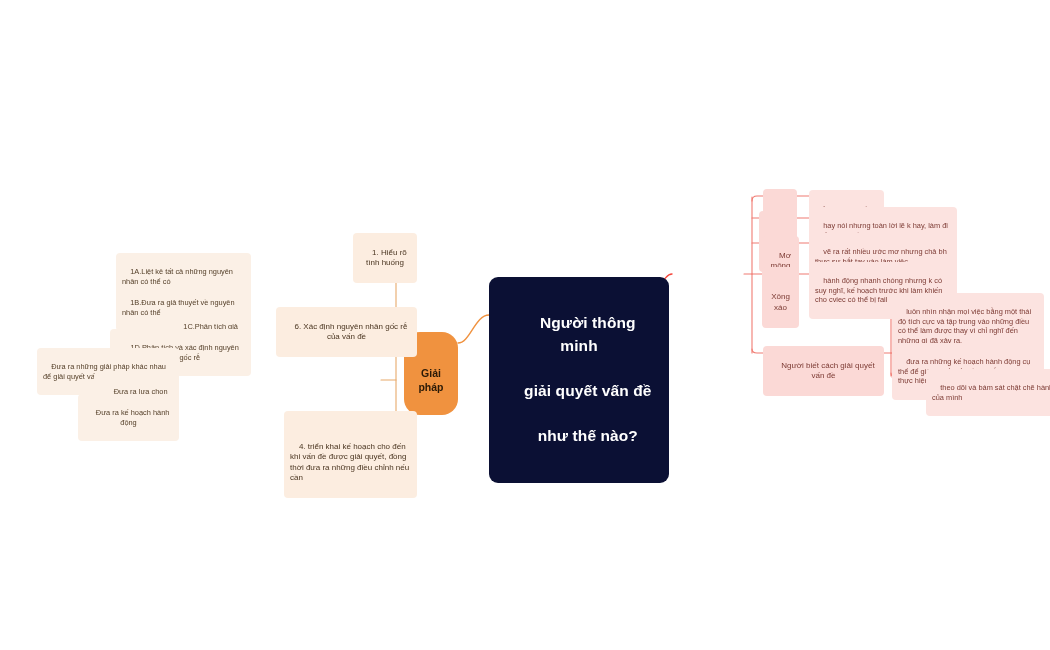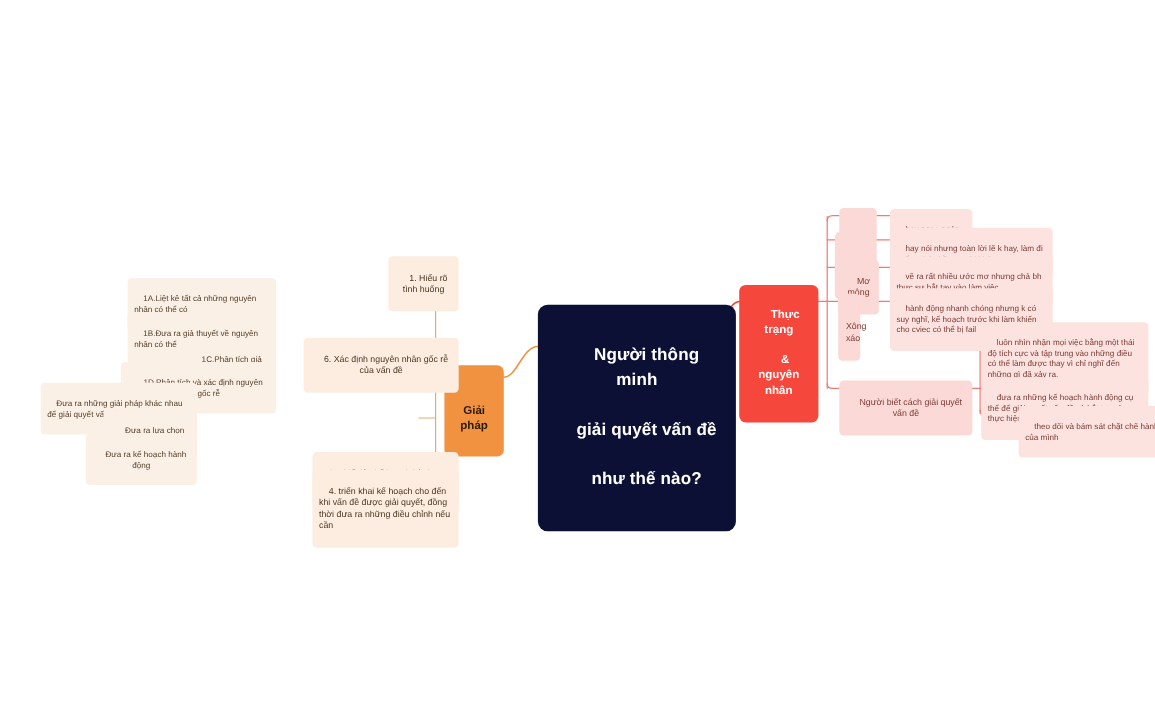--- a/index.html
+++ b/index.html
@@ -51,21 +51,21 @@
   }
 
   
   .br-main-orange {
     background: #F0923F;
     color: #2b1a07;
     font-size: 10.5px;
     font-weight: 700;
     text-align: center;
     padding: 7px 12px;
-    border-radius: 6px;
+    border-radius: 16px;
   }
   .n-orange-1 {
     background: #FCEDE0;
     color: #4a3520;
     font-size: 8px;
     padding: 4px 6px;
     border-radius: 4px;
     margin-left: 36px;
   }
   .n-orange-2 {
@@ -215,38 +215,34 @@
   </div>
 
   <div class="node n-orange-2" style="left:66px; top:373px; width:85px; text-align:center;">
     <span>Đưa ra lựa chọn ưu tiên</span>
   </div>
 
   <div class="node n-orange-2" style="left:50px; top:394px; width:101px; text-align:center;">
     <span>Đưa ra kế hoạch hành động</span>
   </div>
 
-  <div class="node br-main-red" style="left:672px; top:259px; width:72px;">
-    <span>Thực trạng</span><br>
-    <span>&amp; nguyên nhân</span>
-  </div>
 
   <div class="node n-red-1" style="left:763px; top:189px; width:34px;">
     <span>Thở dài</span>
   </div>
 
   <div class="node n-red-1" style="left:759px; top:211px; width:34px;">
     <span>Chỉ trích</span>
   </div>
 
   <div class="node n-red-1" style="left:762px; top:236px; width:37px;">
     <span>Mơ mộng</span>
   </div>
 
-  <div class="node n-red-1" style="left:762px; top:267px; width:20px;">
+  <div class="node n-red-1" style="left:762px; top:267px; width:37px;">
     <span>Xông xáo</span>
   </div>
 
   <div class="node n-red-1" style="left:763px; top:346px; width:121px;">
     <span>Người biết cách giải quyết vấn đề</span>
   </div>
 
   <div class="node n-red-2" style="left:809px; top:190px; width:75px;">
     <span>hay ngao ngán, ít nói</span>
   </div>

